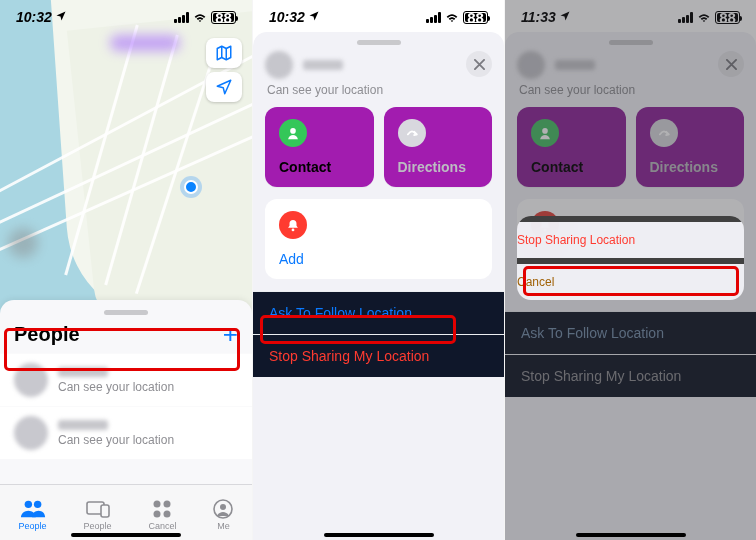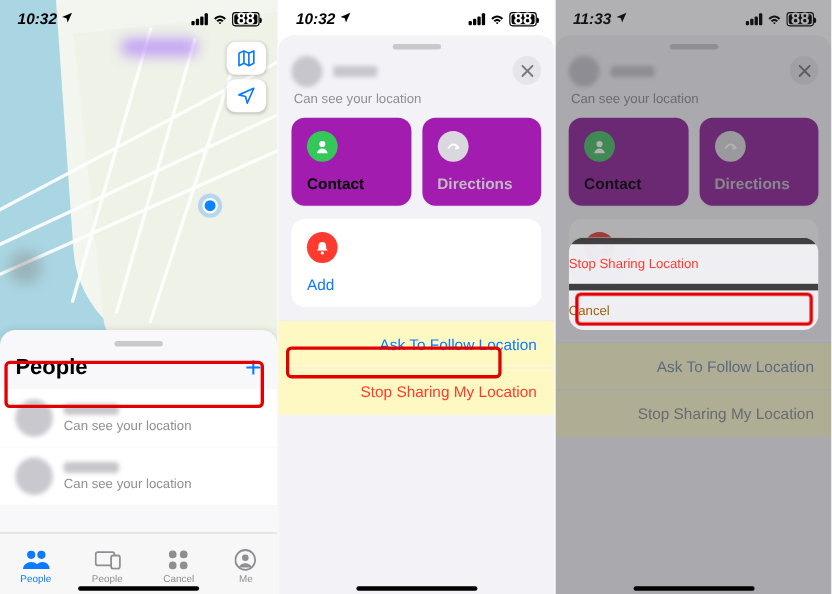--- a/index.html
+++ b/index.html
@@ -77,21 +77,21 @@
   .cicon{width:28px;height:28px;border-radius:50%;display:flex;align-items:center;justify-content:center;margin-bottom:12px;}
   .cicon.green{background:#34c759;color:#fff}
   .cicon.grey{background:#d8d8de;color:#fff}
   .cicon.red{background:#ff3b30;color:#fff}
   .clabel{font-size:14px;font-weight:600;color:#000;}
 
   .bigcard{margin:12px 12px 0;background:#fff;border-radius:12px;padding:12px 14px;}
   .bigcard .clabel{margin-top:10px;}
   .link{color:#0a7aff;font-size:14px;margin-top:12px;}
 
-  .list2{margin:12px 0 0;background:#fef9c3;text-align:right;}
+  .list2{margin:12px 0 0;background:#0f172a;}
   .lrow{padding:13px 16px;font-size:14px;border-top:1px solid #eceef1;}
   .lrow.blue{color:#0a7aff;}
   .lrow.red{color:#ff3b30;}
   .s2-hl{left:7px;top:315px;width:196px;height:29px;}
 
   
   .s3 .sheet-full > *:not(.dialog-overlay){filter:saturate(.8);}
   .dim-layer{position:absolute;inset:0;background:rgba(50,50,55,0.38);z-index:7;}
   .dialog{position:absolute;left:12px;right:12px;top:216px;background:#f2f2f7ee;border-radius:14px;z-index:8;overflow:hidden;backdrop-filter:blur(20px);}
   .dlg-title{font-size:12.5px;font-weight:600;text-align:center;padding:14px 20px 4px;color:#000;}

